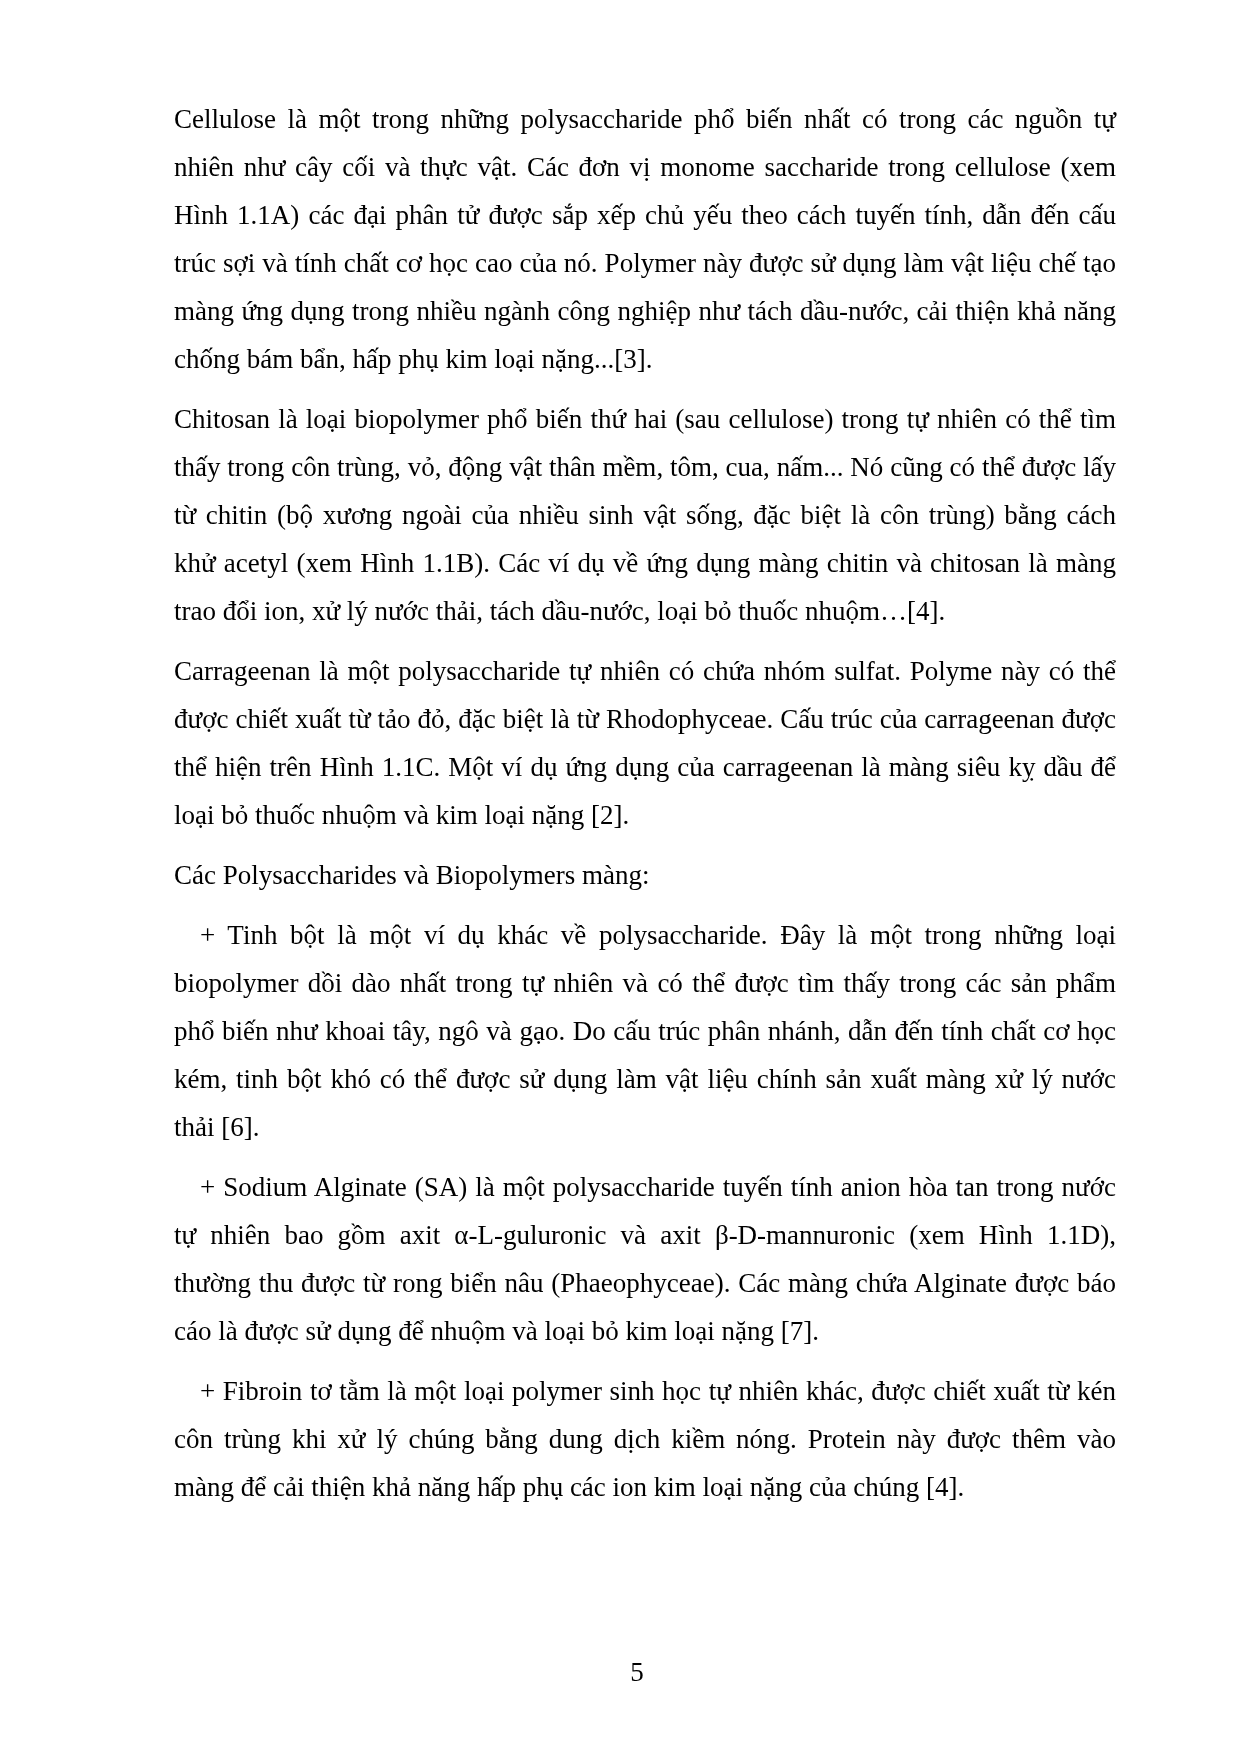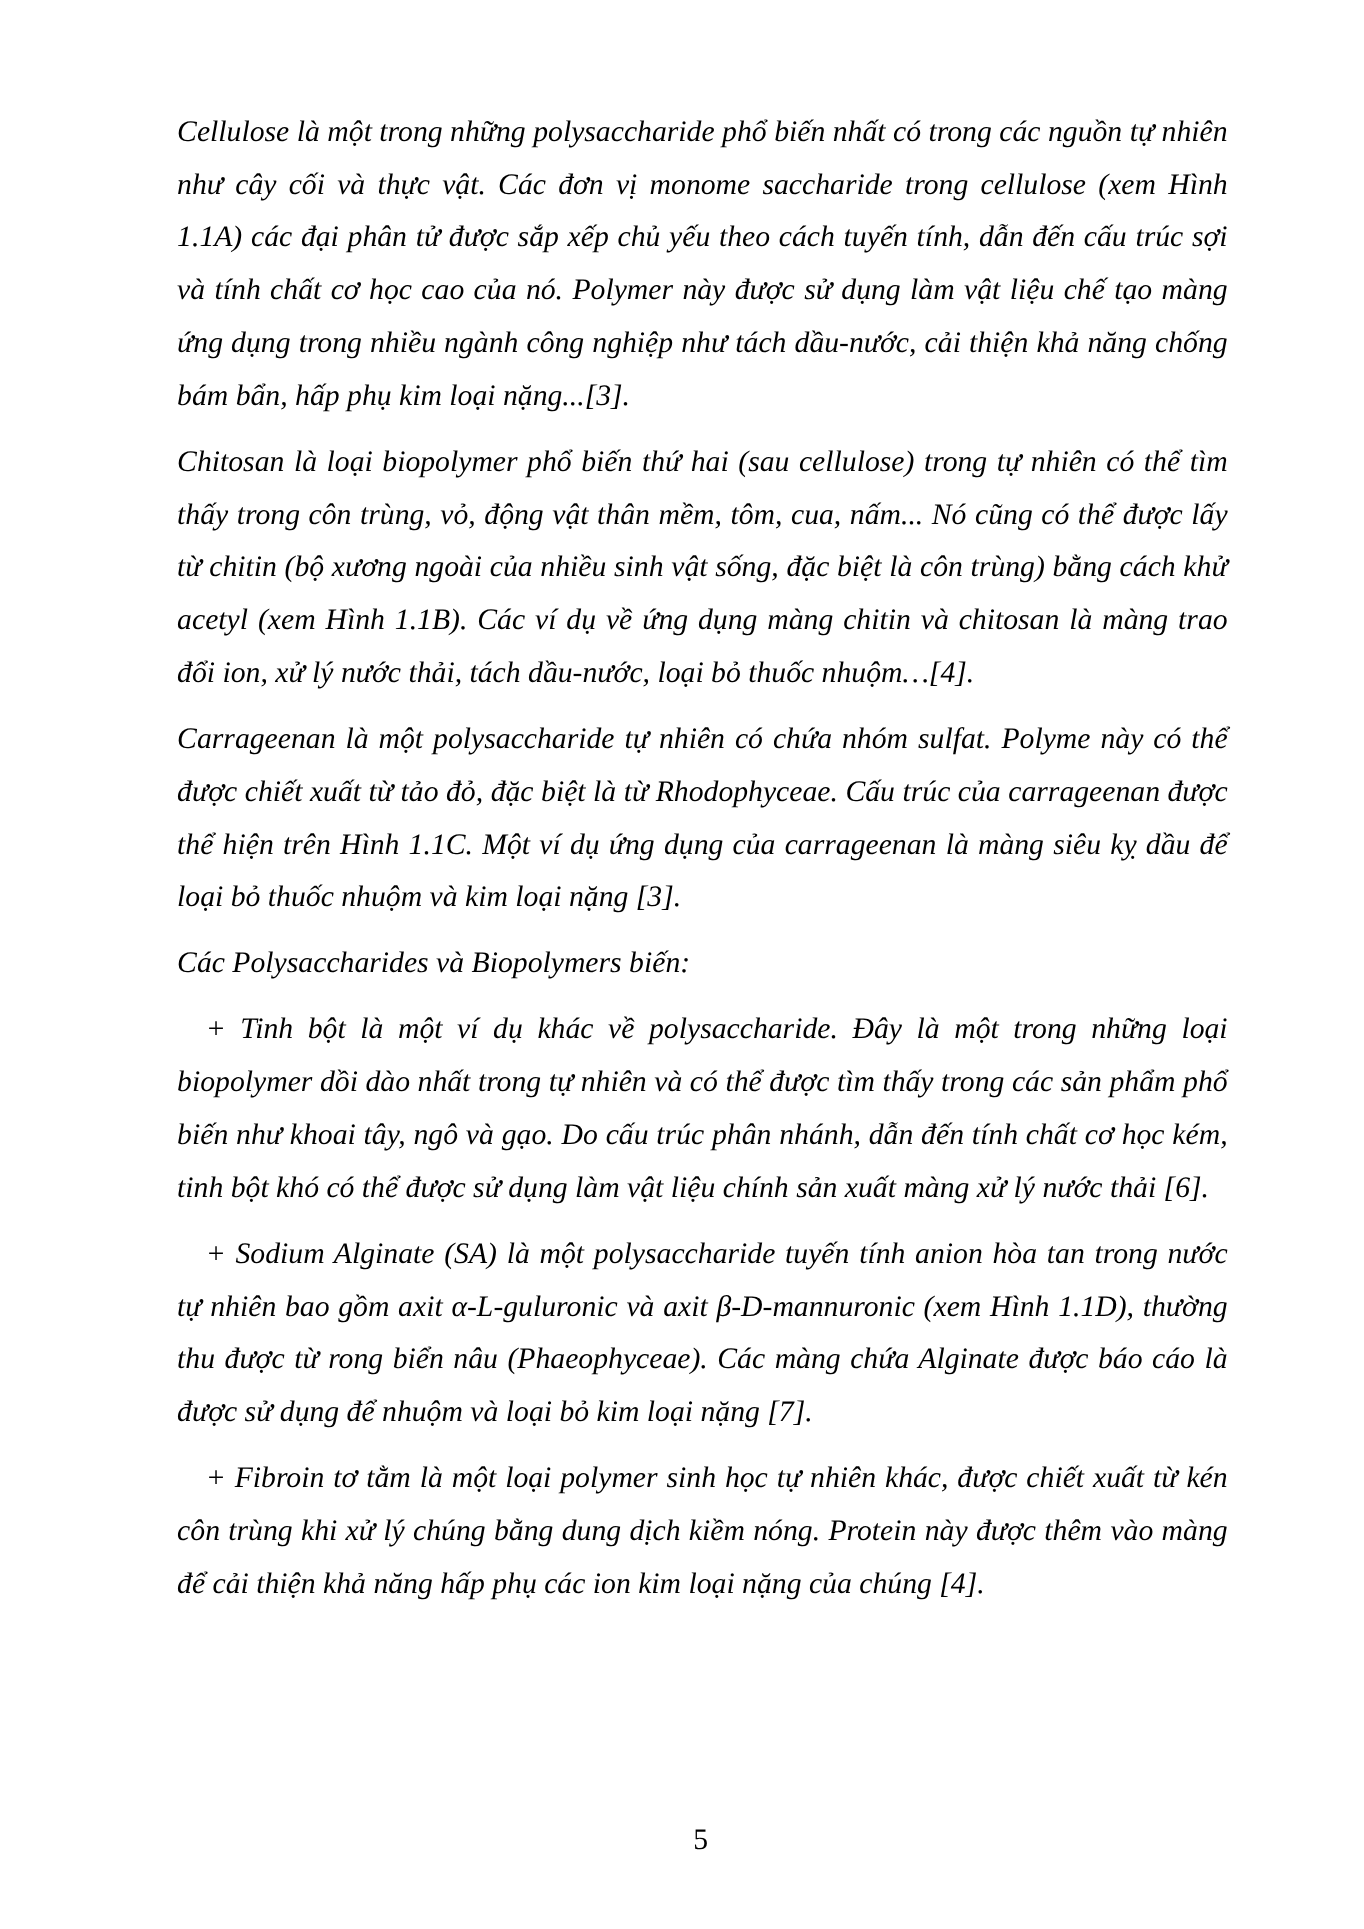--- a/index.html
+++ b/index.html
@@ -20,23 +20,22 @@
     position: absolute;
     left: 158px;
     top: 95px;
     width: 958px;
     font-size: 27px;
     line-height: 48px;
     text-align: justify;
     text-justify: inter-word;
   }
   .text-block p {
-    margin: 0 0 12px 3px;
+    margin: 0 0 12px 16px;
     padding: 0;
-    font-style: italic;
   }
   .text-block p.indent {
     text-indent: 26px;
   }
   .page-footer {
     position: absolute;
     left: 158px;
     top: 1652px;
     width: 958px;
     text-align: center;
@@ -47,23 +46,23 @@
 </head>
 <body>
 
 <div class="page">
 
   <div class="text-block">
     <p>Cellulose là một trong những polysaccharide phổ biến nhất có trong các nguồn tự nhiên như cây cối và thực vật. Các đơn vị monome saccharide trong cellulose (xem Hình 1.1A) các đại phân tử được sắp xếp chủ yếu theo cách tuyến tính, dẫn đến cấu trúc sợi và tính chất cơ học cao của nó. Polymer này được sử dụng làm vật liệu chế tạo màng ứng dụng trong nhiều ngành công nghiệp như tách dầu-nước, cải thiện khả năng chống bám bẩn, hấp phụ kim loại nặng...[3].</p>
 
     <p>Chitosan là loại biopolymer phổ biến thứ hai (sau cellulose) trong tự nhiên có thể tìm thấy trong côn trùng, vỏ, động vật thân mềm, tôm, cua, nấm... Nó cũng có thể được lấy từ chitin (bộ xương ngoài của nhiều sinh vật sống, đặc biệt là côn trùng) bằng cách khử acetyl (xem Hình 1.1B). Các ví dụ về ứng dụng màng chitin và chitosan là màng trao đổi ion, xử lý nước thải, tách dầu-nước, loại bỏ thuốc nhuộm…[4].</p>
 
-    <p>Carrageenan là một polysaccharide tự nhiên có chứa nhóm sulfat. Polyme này có thể được chiết xuất từ tảo đỏ, đặc biệt là từ Rhodophyceae. Cấu trúc của carrageenan được thể hiện trên Hình 1.1C. Một ví dụ ứng dụng của carrageenan là màng siêu kỵ dầu để loại bỏ thuốc nhuộm và kim loại nặng [3].</p>
+    <p>Carrageenan là một polysaccharide tự nhiên có chứa nhóm sulfat. Polyme này có thể được chiết xuất từ tảo đỏ, đặc biệt là từ Rhodophyceae. Cấu trúc của carrageenan được thể hiện trên Hình 1.1C. Một ví dụ ứng dụng của carrageenan là màng siêu kỵ dầu để loại bỏ thuốc nhuộm và kim loại nặng [2].</p>
 
-    <p>Các Polysaccharides và Biopolymers biến:</p>
+    <p>Các Polysaccharides và Biopolymers màng:</p>
 
     <p class="indent">+ Tinh bột là một ví dụ khác về polysaccharide. Đây là một trong những loại biopolymer dồi dào nhất trong tự nhiên và có thể được tìm thấy trong các sản phẩm phổ biến như khoai tây, ngô và gạo. Do cấu trúc phân nhánh, dẫn đến tính chất cơ học kém, tinh bột khó có thể được sử dụng làm vật liệu chính sản xuất màng xử lý nước thải [6].</p>
 
     <p class="indent">+ Sodium Alginate (SA) là một polysaccharide tuyến tính anion hòa tan trong nước tự nhiên bao gồm axit α-L-guluronic và axit β-D-mannuronic (xem Hình 1.1D), thường thu được từ rong biển nâu (Phaeophyceae). Các màng chứa Alginate được báo cáo là được sử dụng để nhuộm và loại bỏ kim loại nặng [7].</p>
 
     <p class="indent">+ Fibroin tơ tằm là một loại polymer sinh học tự nhiên khác, được chiết xuất từ kén côn trùng khi xử lý chúng bằng dung dịch kiềm nóng. Protein này được thêm vào màng để cải thiện khả năng hấp phụ các ion kim loại nặng của chúng [4].</p>
   </div>
 
   <div class="page-footer">
     <span>5</span>

